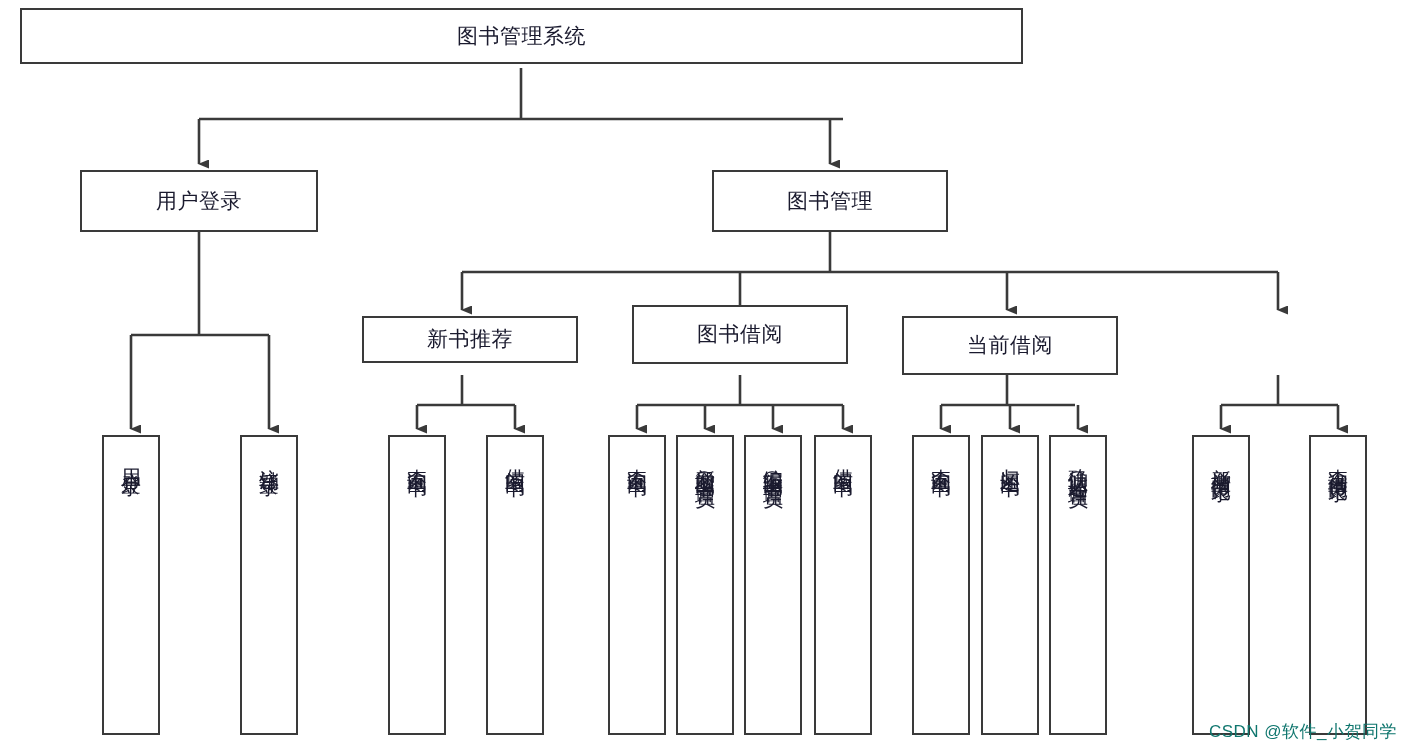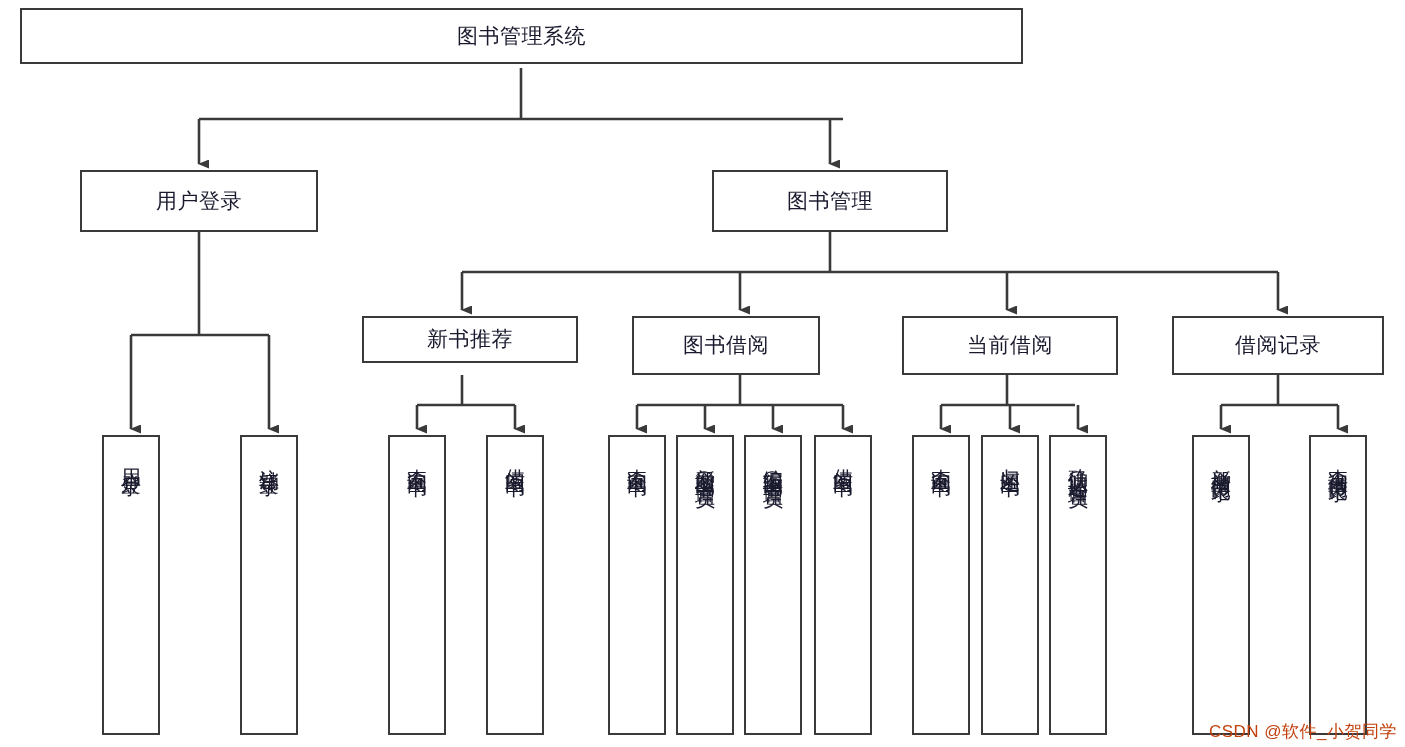--- a/index.html
+++ b/index.html
@@ -53,21 +53,21 @@
     white-space: normal;
     letter-spacing: 3px;
     font-size: 20px;
     line-height: 1.05;
     max-height: 268px;
   }
   .watermark {
     position: absolute;
     right: 8px;
     bottom: 4px;
-    color: #c2410c;
+    color: #0f766e;
     font-size: 17px;
     letter-spacing: 0.5px;
     z-index: 3;
     white-space: nowrap;
     user-select: none;
   }
 </style>
 </head>
 <body>
 
@@ -130,28 +130,25 @@
   <div class="node" style="left:80px; top:170px; width:238px; height:62px;">
     <span class="node-label">用户登录</span>
   </div>
   <div class="node" style="left:712px; top:170px; width:236px; height:62px;">
     <span class="node-label">图书管理</span>
   </div>
 
   <div class="node" style="left:362px; top:316px; width:216px; height:47px;">
     <span class="node-label">新书推荐</span>
   </div>
-  <div class="node" style="left:632px; top:316px; width:188px; height:59px;">
+  <div class="node" style="left:632px; top:305px; width:216px; height:59px;">
     <span class="node-label">图书借阅</span>
   </div>
   <div class="node" style="left:902px; top:316px; width:216px; height:59px;">
     <span class="node-label">当前借阅</span>
-  </div>
-  <div class="node" style="left:1172px; top:316px; width:212px; height:59px;">
-    <span class="node-label">借阅记录</span>
   </div>
 
   <div class="node leaf" style="left:102px; top:435px; width:58px; height:300px;">
     <span class="node-label">用户登录</span>
   </div>
   <div class="node leaf" style="left:240px; top:435px; width:58px; height:300px;">
     <span class="node-label">注销登录</span>
   </div>
 
   <div class="node leaf" style="left:388px; top:435px; width:58px; height:300px;">

